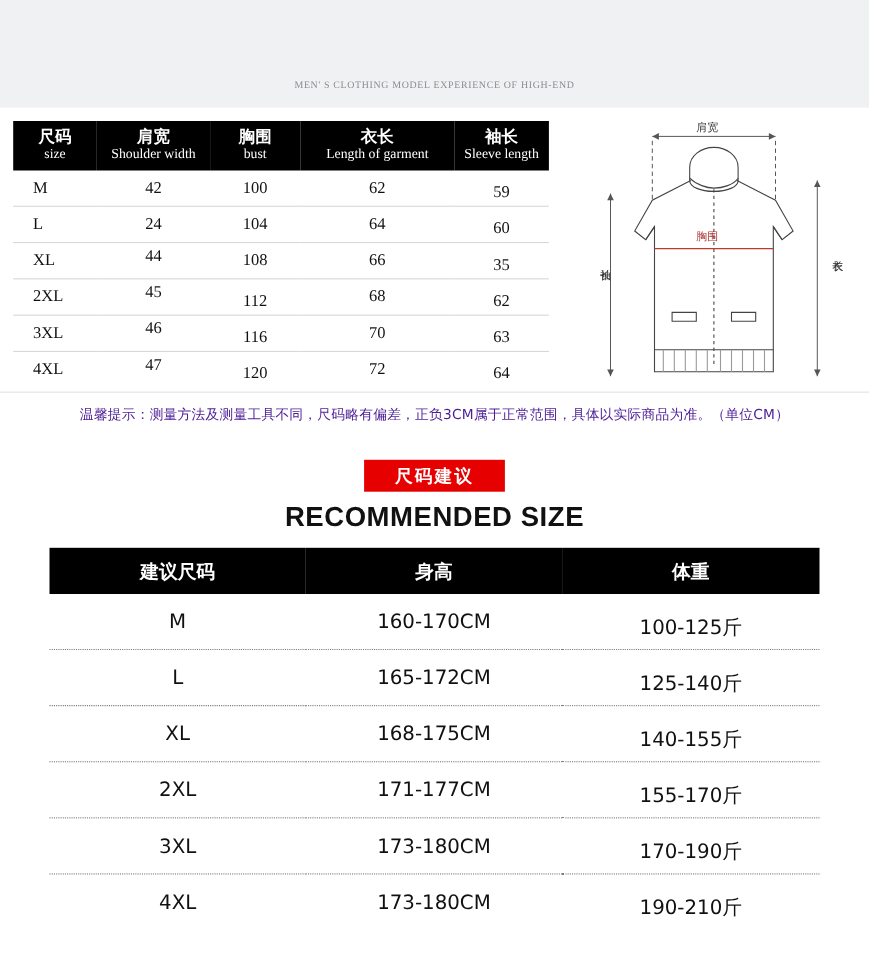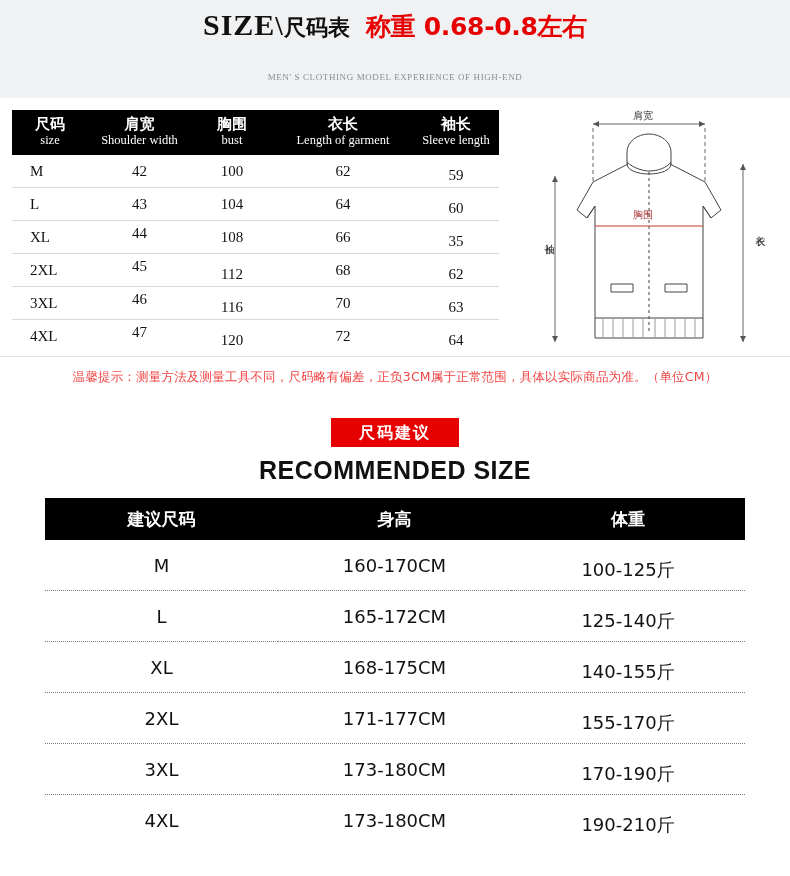--- a/index.html
+++ b/index.html
@@ -178,21 +178,21 @@
   .tip {
     position: absolute;
     left: 0;
     top: 258px;
     width: 790px;
     border-top: 1px solid #e2e2e2;
     padding-top: 12px;
     text-align: center;
     font-family: "DejaVu Sans", sans-serif;
     font-size: 12.5px;
-    color: #ef4444;
+    color: #4c1d95;
     letter-spacing: 0.2px;
   }
 
   
   .rec-area {
     position: relative;
     width: 790px;
   }
   .rec-badge {
     position: absolute;
@@ -255,23 +255,20 @@
   .rc1 { width: 233px; }
   .rc2 { width: 234px; }
   .rec-table td.v-offset { position: relative; top: 5px; }
 </style>
 </head>
 <body>
 
 <div class="header">
   <div class="header-band"></div>
   <div class="header-inner">
-    <div class="title-row">
-      <span class="title-size">SIZE</span><span class="title-slash">\</span><span class="title-cn">尺码表</span><span class="title-weight">称重 0.68-0.8左右</span>
-    </div>
     <div class="sub-en">MEN' S CLOTHING MODEL EXPERIENCE OF HIGH-END</div>
   </div>
 </div>
 
 <div class="spec-area">
 
   <table class="size-table">
     <colgroup>
       <col class="col0">
         <col class="col1">
@@ -306,21 +303,21 @@
     <tbody>
       <tr>
         <td class="c0">M</td>
         <td>42</td>
         <td>100</td>
         <td>62</td>
         <td class="nudge-down">59</td>
       </tr>
       <tr>
         <td class="c0">L</td>
-        <td>43</td>
+        <td>24</td>
         <td>104</td>
         <td>64</td>
         <td class="nudge-down">60</td>
       </tr>
       <tr>
         <td class="c0">XL</td>
         <td class="nudge-up">44</td>
         <td>108</td>
         <td>66</td>
         <td class="nudge-down">35</td>

